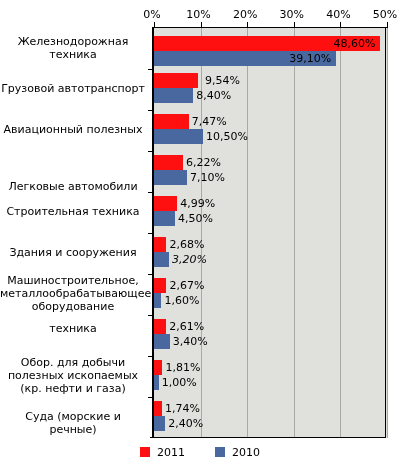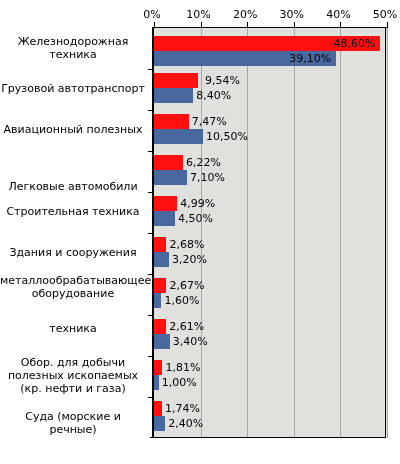--- a/index.html
+++ b/index.html
@@ -220,21 +220,21 @@
         <div class="bar bar-2011" style="width: 23.2534px; background: rgb(255, 16, 16);"></div>
         <div class="bar bar-2010" style="width: 20.97px; background: rgb(74, 104, 160);"></div>
         <div class="bar-value v2011" style="left: 26.2534px;">4,99%</div>
         <div class="bar-value v2010" style="left: 23.97px;">4,50%</div>
       </div>
       <div class="tick-left" style="top: 205px;"></div>
       <div class="cat-row" style="top: 205px; height: 41px;">
         <div class="bar bar-2011" style="width: 12.4888px; background: rgb(255, 16, 16);"></div>
         <div class="bar bar-2010" style="width: 14.912px; background: rgb(74, 104, 160);"></div>
         <div class="bar-value v2011" style="left: 15.4888px;">2,68%</div>
-        <div class="bar-value v2010" style="left: 17.912px;">3,20%</div>
+        <div class="bar-value v2010" style="left: 17.912px; font-style: italic;">3,20%</div>
       </div>
       <div class="tick-left" style="top: 246px;"></div>
       <div class="cat-row" style="top: 246px; height: 41px;">
         <div class="bar bar-2011" style="width: 12.4422px; background: rgb(255, 16, 16);"></div>
         <div class="bar bar-2010" style="width: 7.456px; background: rgb(74, 104, 160);"></div>
         <div class="bar-value v2011" style="left: 15.4422px;">2,67%</div>
         <div class="bar-value v2010" style="left: 10.456px;">1,60%</div>
       </div>
       <div class="tick-left" style="top: 287px;"></div>
       <div class="cat-row" style="top: 287px; height: 41px;">
@@ -275,30 +275,41 @@
       <div class="cat-label" style="top: 180px;">
         <div>Легковые автомобили</div>
       </div>
       <div class="cat-label" style="top: 205px;">
         <div>Строительная техника</div>
       </div>
       <div class="cat-label" style="top: 246px;">
         <div>Здания и сооружения</div>
       </div>
       <div class="cat-label" style="top: 274px;">
+        <div>Машиностроительное,</div>
         <div>металлообрабатывающее</div>
         <div>оборудование</div>
       </div>
       <div class="cat-label" style="top: 321.5px;">
         <div>техника</div>
       </div>
       <div class="cat-label" style="top: 356px;">
         <div>Обор. для добычи</div>
         <div>полезных ископаемых</div>
         <div>(кр. нефти и газа)</div>
       </div>
       <div class="cat-label" style="top: 410px;">
         <div>Суда (морские и речные)</div>
       </div>
     </div>
 
+  <div class="legend" id="legend">
+      <div class="legend-item">
+        <span class="legend-swatch" style="background: rgb(255, 16, 16);"></span>
+        <span class="legend-label">2011</span>
+      </div>
+      <div class="legend-item">
+        <span class="legend-swatch" style="background: rgb(74, 104, 160);"></span>
+        <span class="legend-label">2010</span>
+      </div>
+    </div>
 
 </div>
 
 </body></html>

